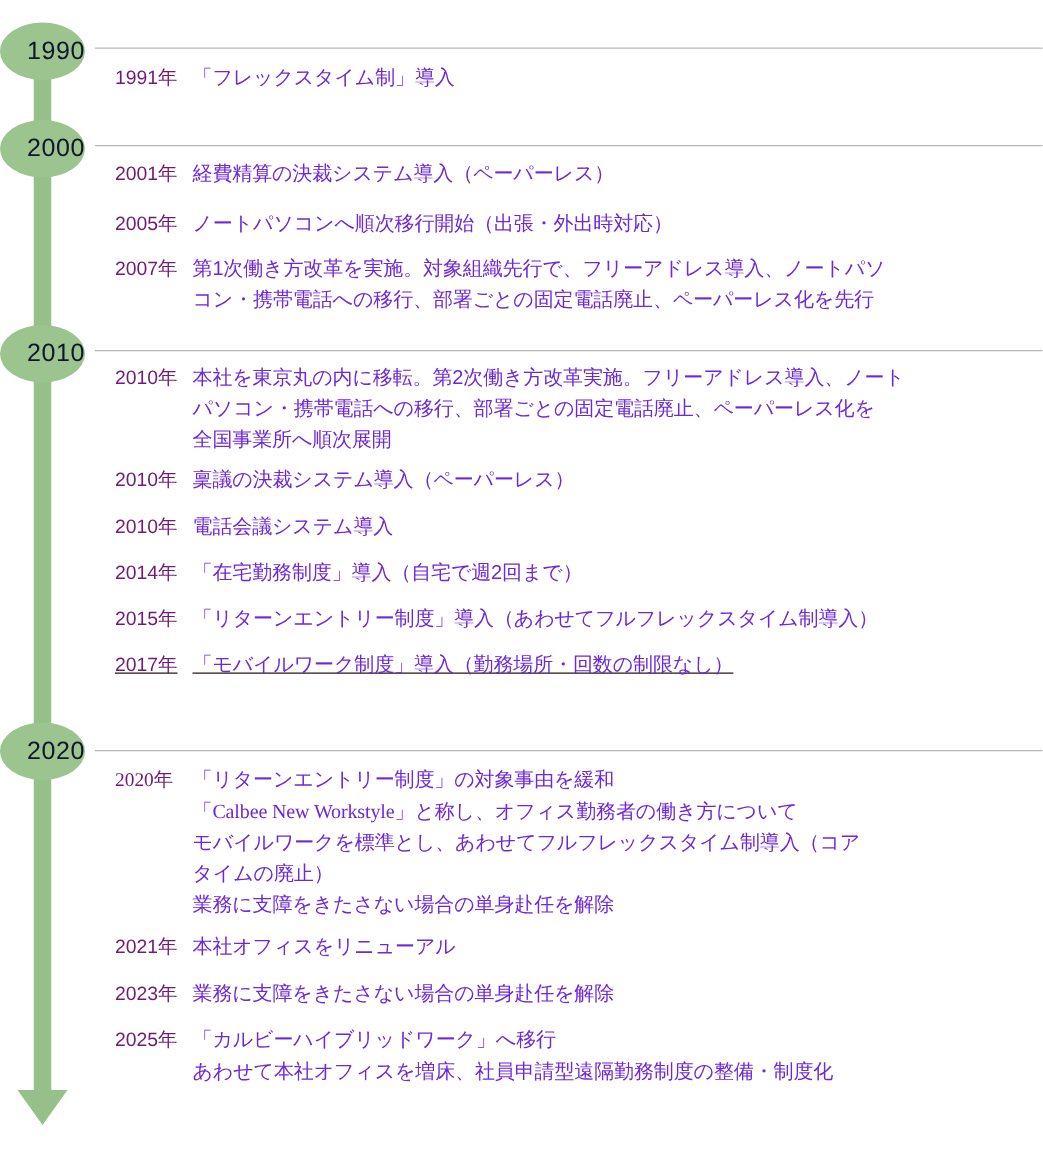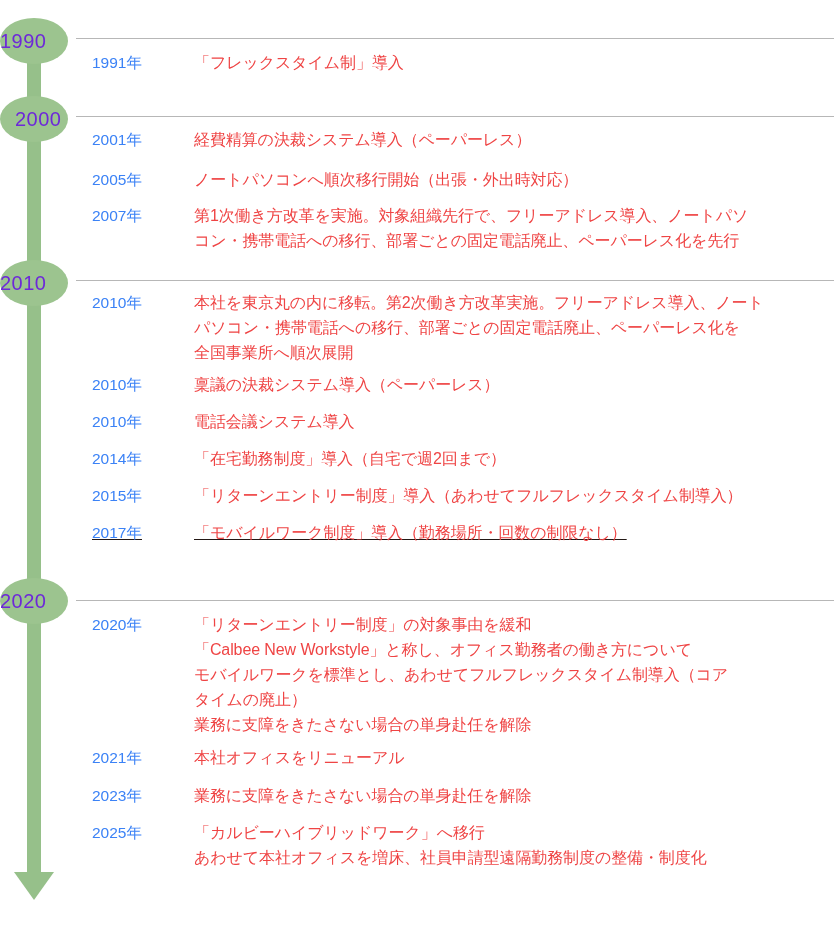--- a/index.html
+++ b/index.html
@@ -44,26 +44,26 @@
   }
 
   
   .decade {
     position: absolute;
     left: 0px;
     width: 68px;
     height: 46px;
     border-radius: 50%;
     background: #9cc48f;
-    color: #6d28d9;
+    color: #0f172a;
     font-size: 20px;
     letter-spacing: 0.5px;
     display: flex;
     align-items: center;
-    justify-content: flex-start;
+    justify-content: flex-end;
     z-index: 3;
   }
 
   
   .sep {
     position: absolute;
     left: 76px;
     width: 758px;
     height: 1px;
     background: #b7b7b7;
@@ -72,32 +72,31 @@
   
   .entry {
     position: absolute;
     left: 92px;
     width: 742px;
     display: flex;
     align-items: flex-start;
   }
   .entry .year {
     flex: 0 0 62px;
-    color: #3b82f6;
+    color: #701a75;
     font-size: 15.5px;
     line-height: 25px;
     white-space: nowrap;
   }
   .entry .body {
     flex: 1 1 auto;
     font-size: 16px;
     line-height: 25px;
-    color: #ef4444;
+    color: #6d28d9;
     letter-spacing: -0.1px;
-    margin-left: 40px;
   }
   .entry .body .line {
     display: block;
   }
 </style>
 </head>
 <body>
 
 <div id="timeline-root">
   <div class="axis-line"></div>
@@ -179,21 +178,21 @@
         <div class="body">
           <span class="line">「リターンエントリー制度」導入（あわせてフルフレックスタイム制導入）</span>
         </div>
       </div>
       <div class="entry" style="top: 520px; text-decoration: underline;">
         <div class="year">2017年</div>
         <div class="body">
           <span class="line">「モバイルワーク制度」導入（勤務場所・回数の制限なし）</span>
         </div>
       </div>
-      <div class="entry" style="top: 612px;">
+      <div class="entry" style="top: 612px; font-family: Liberation Serif, serif;">
         <div class="year">2020年</div>
         <div class="body">
           <span class="line">「リターンエントリー制度」の対象事由を緩和</span>
           <span class="line">「Calbee New Workstyle」と称し、オフィス勤務者の働き方について</span>
           <span class="line">モバイルワークを標準とし、あわせてフルフレックスタイム制導入（コア</span>
           <span class="line">タイムの廃止）</span>
           <span class="line">業務に支障をきたさない場合の単身赴任を解除</span>
         </div>
       </div>
       <div class="entry" style="top: 745px;">

